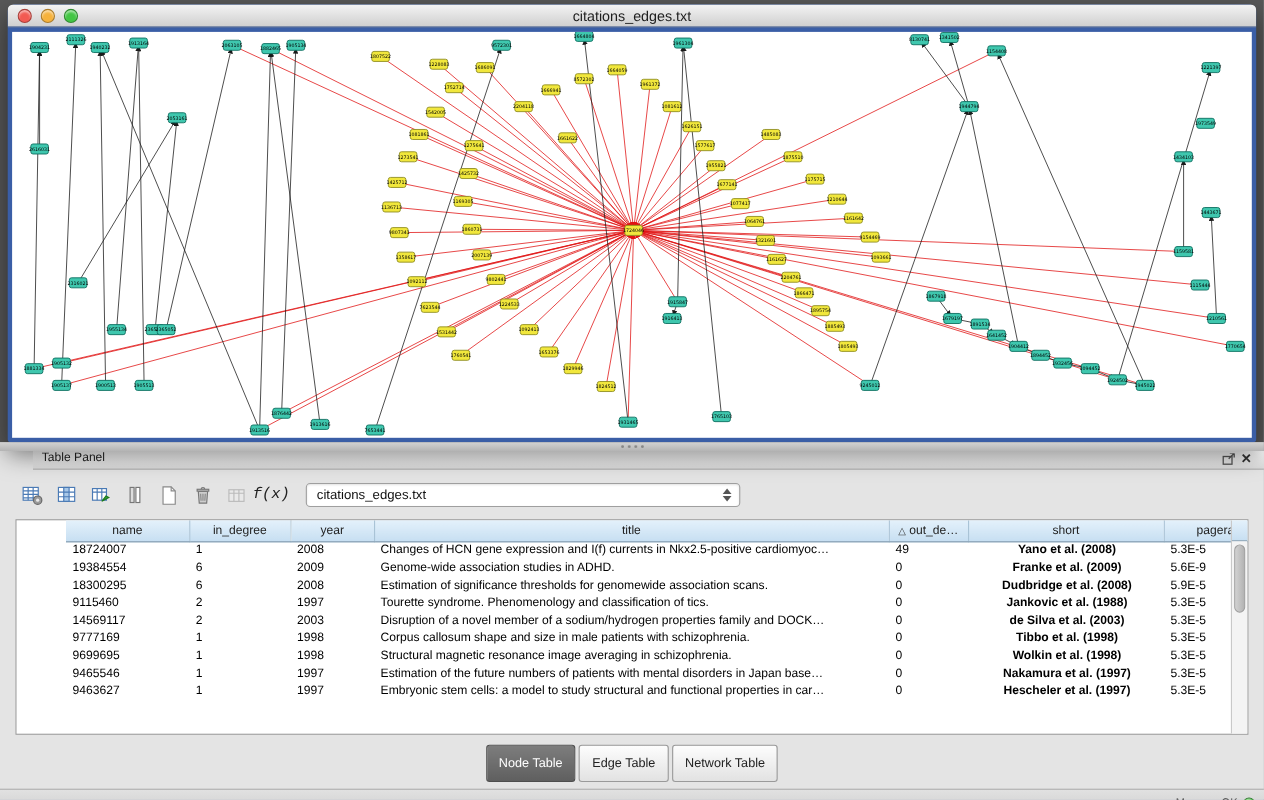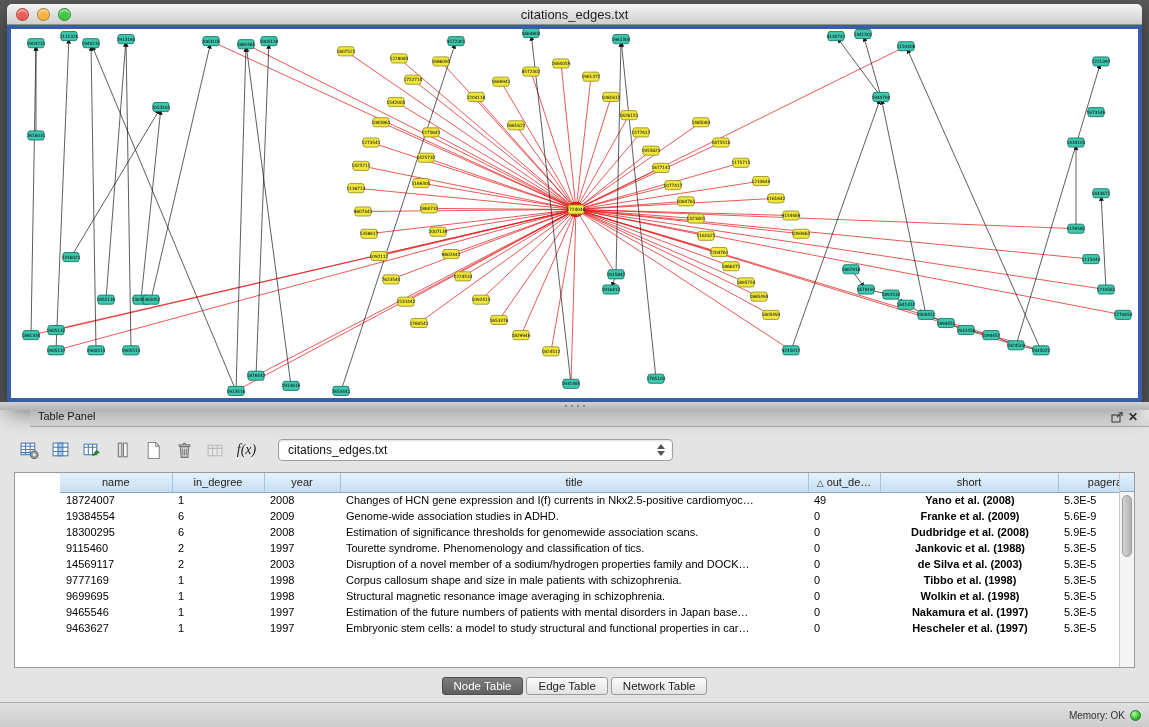--- a/index.html
+++ b/index.html
@@ -42,21 +42,21 @@
   .ph-spacer { flex:1; }
   .float-btn, .close-btn { border:0; background:transparent; display:flex;
     align-items:center; justify-content:center; width:16px; height:14px; cursor:default; }
   .close-btn { font-size:12px; font-weight:bold; color:#333; }
 
   .panel-body { flex:1; padding:8px 14px 0; display:flex; flex-direction:column; }
   .toolbar { display:flex; align-items:center; gap:4px; padding:2px 2px 9px; }
   .tbtn { width:27px; height:26px; border:0; background:transparent; border-radius:4px;
     display:flex; align-items:center; justify-content:center; }
   .tbtn svg { width:19px; height:19px; }
-  .tbtn.fx { font-style:italic; font-family:Liberation Serif, serif; font-size:14px; color:#222; }
+  .tbtn.fx { font-style:italic; font-family:Liberation Mono, monospace; font-size:14px; color:#222; }
   .tbtn.disabled { opacity:.55; }
   .combo { margin-left:14px; width:395px; height:22px; background:#fff;
     border:1px solid #9f9f9f; border-radius:4px; display:flex; align-items:center;
     padding:0 5px 0 9px; font-size:12px; color:#111;
     box-shadow:inset 0 1px 2px rgba(0,0,0,.12); }
   .combo-value { flex:1; }
   .stepper { display:flex; flex-direction:column; align-items:center; gap:2px; padding:0 2px; }
   .tri-up { width:0; height:0; border-left:4px solid transparent; border-right:4px solid transparent;
     border-bottom:5px solid #555; }
   .tri-down { width:0; height:0; border-left:4px solid transparent; border-right:4px solid transparent;
@@ -70,21 +70,21 @@
   thead th .sortglyph { font-size:9px; margin-right:3px; color:#333; }
   tbody td { height:16px; padding:0 4px 0 6px; white-space:nowrap; overflow:hidden; color:#000; }
   tbody td.center { text-align:center;font-weight:bold; }
   .vscroll { position:absolute; top:0; right:0; bottom:0; width:15px;
     background:#f4f4f4; border-left:1px solid #c9c9c9; }
   .vscroll-corner { height:19px; background:linear-gradient(#e4f1fb,#c7dff2); border-bottom:1px solid #8fa9bc; }
   .vscroll-thumb { margin:3px 2px 0; height:62px; border-radius:6px;
     background:linear-gradient(90deg,#d2d2d2,#b3b3b3); border:1px solid #9e9e9e; }
 
   .tabs-row { display:flex; justify-content:center; gap:3px; padding:9px 0 6px; }
-  .tab { height:18px; padding:0 11px; font-size:11.5px; border-radius:3px;
+  .tab { height:34px; padding:0 11px; font-size:11.5px; border-radius:3px;
     border:1px solid #9a9a9a; background:linear-gradient(#fdfdfd,#e2e2e2); color:#222; }
   .tab.selected { background:linear-gradient(#7d7d7d,#5f5f5f); color:#fff; border-color:#4e4e4e; }
 
   .status-bar { height:16px; flex:0 0 16px; background:linear-gradient(#e1e1e1,#cccccc);
     border-top:1px solid #adadad; display:flex; align-items:center; justify-content:flex-end;
     gap:5px; padding:12px 8px; font-size:10px; color:#333; }
   .mem-dot { width:11px; height:11px; border-radius:50%;
     background:radial-gradient(circle at 35% 30%, #b9f7a8, #2fbf2f 60%, #128a12);
     border:1px solid #2a7a2a; }
 </style>

